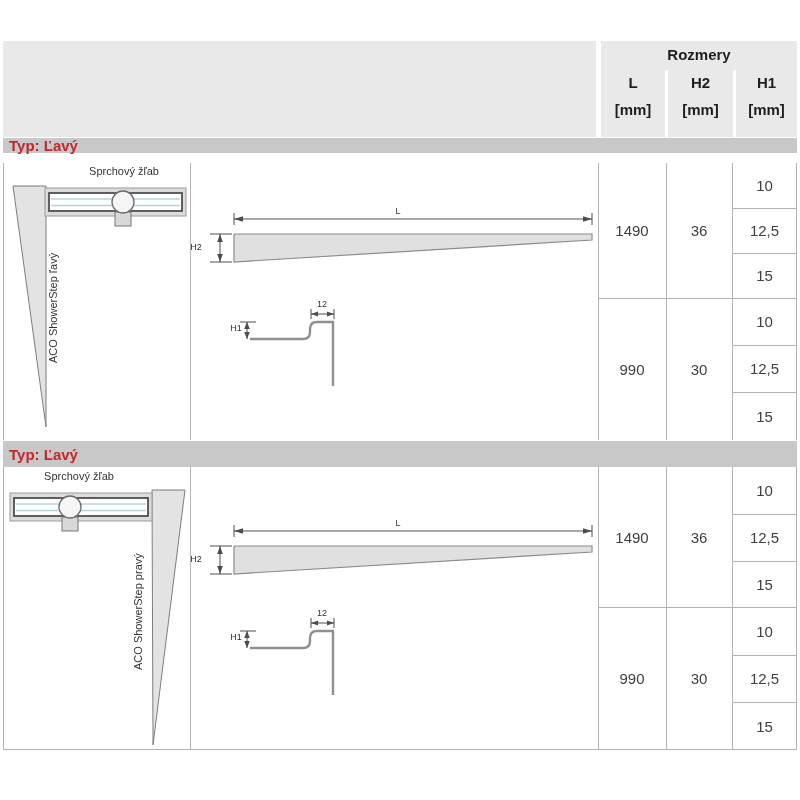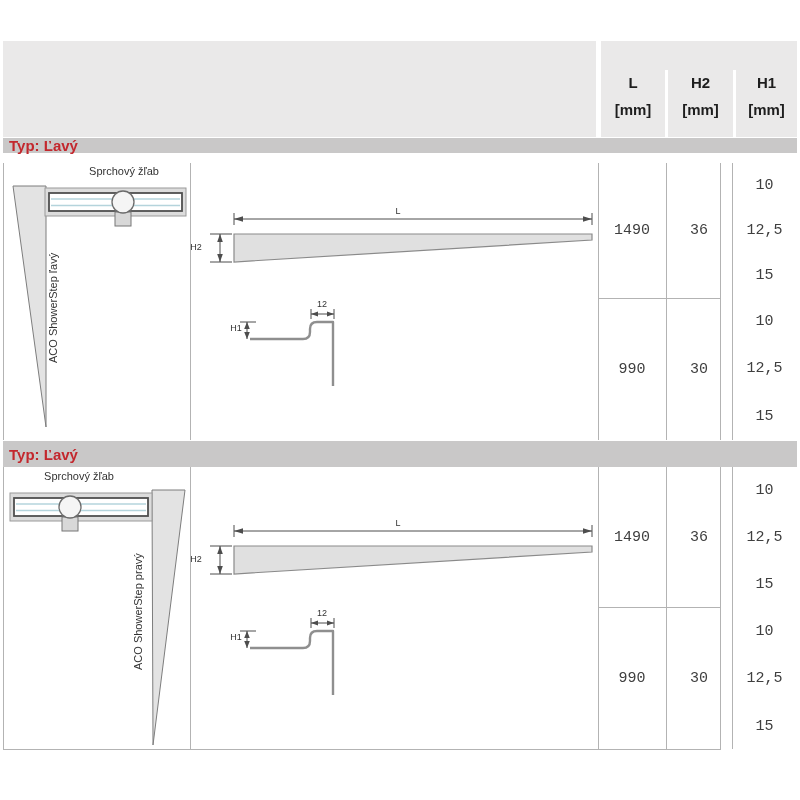--- a/index.html
+++ b/index.html
@@ -12,40 +12,41 @@
   .hdr-cell{position:absolute;background:#eae9e9;}
   .rozmery{position:absolute;left:0;top:5px;width:100%;text-align:center;
     font-weight:bold;font-size:15px;color:#1e1e1e;}
   .col-label{position:absolute;text-align:center;font-weight:bold;font-size:15px;color:#1e1e1e;}
   .white-sep{position:absolute;background:#ffffff;width:3px;}
   
   .typ-bar{position:absolute;left:3px;width:794px;background:#c9c8c8;
     display:flex;align-items:center;}
   .typ-bar span{font-weight:bold;font-size:15px;color:#c3272d;padding-left:6px;}
   
-  .sec{position:absolute;left:3px;width:718px;background:#fff;
+  .sec{position:absolute;left:3px;width:794px;background:#fff;
     border-left:1px solid #b3b3b3;border-right:1px solid #b3b3b3;box-sizing:border-box;}
   .sec svg{position:absolute;left:0;top:0;}
   .vl{position:absolute;top:0;bottom:0;width:1px;background:#b3b3b3;}
   .hl{position:absolute;height:1px;background:#b3b3b3;}
   .cell{position:absolute;display:flex;align-items:center;justify-content:center;
-    font-size:15px;color:#3f3f3f;font-family:Liberation Mono, monospace;}
+    font-size:15px;color:#3f3f3f;}
   .small-label{position:absolute;font-size:11px;color:#333;text-align:center;}
   .dim-label{position:absolute;font-size:9px;color:#333;text-align:center;}
   .vtext{position:absolute;writing-mode:vertical-rl;transform:rotate(180deg);
     font-size:11px;color:#333;text-align:center;white-space:nowrap;}
   .dimline{stroke:#4d4d4d;stroke-width:1;}
   .dimarrow{fill:#4d4d4d;stroke:none;}
 </style>
 </head>
 <body>
 
 <div class="hdr-cell" style="left:3px;top:41px;width:593px;height:96px;"></div>
 
 <div class="hdr-cell" style="left:601px;top:41px;width:196px;height:96px;">
+  <div class="rozmery">Rozmery</div>
   <div class="white-sep" style="left:64px;top:29px;bottom:0;"></div>
   <div class="white-sep" style="left:132px;top:29px;bottom:0;"></div>
 
   <div class="col-label" style="left:0;width:64px;top:33px;">L</div>
   <div class="col-label" style="left:0;width:64px;top:60px;">[mm]</div>
 
   <div class="col-label" style="left:67px;width:65px;top:33px;">H2</div>
   <div class="col-label" style="left:67px;width:65px;top:60px;">[mm]</div>
 
   <div class="col-label" style="left:135px;width:61px;top:33px;">H1</div>

